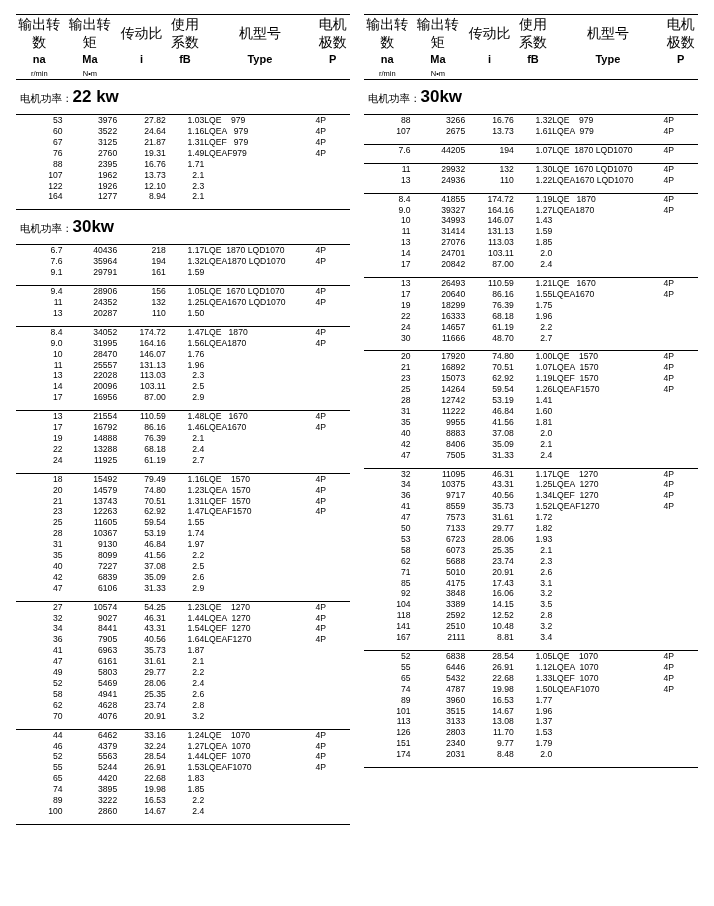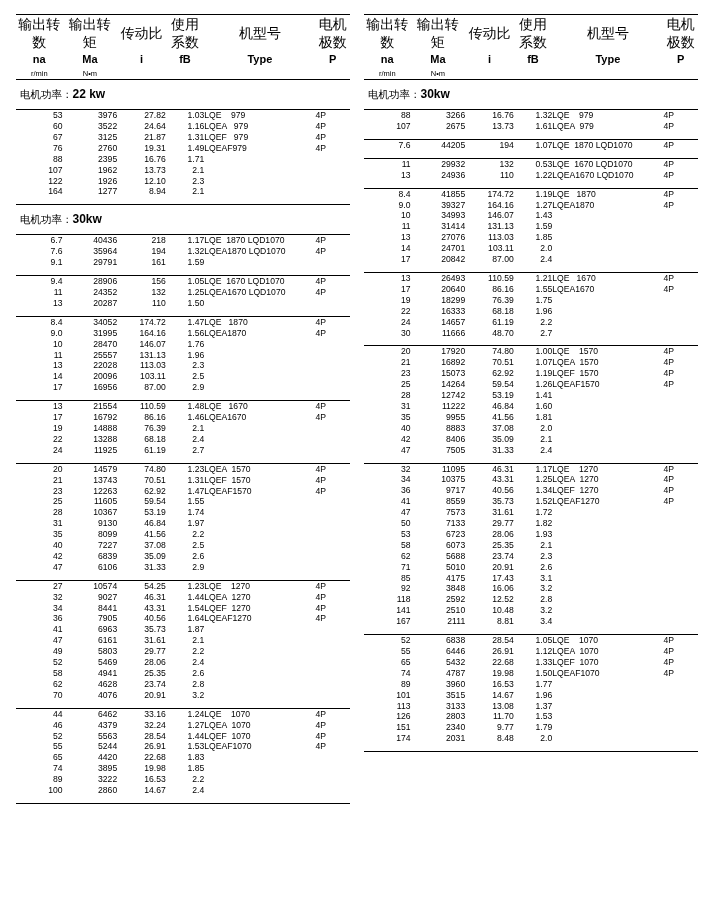--- a/index.html
+++ b/index.html
@@ -37,21 +37,21 @@
     font-size:8.5px;
   }
   .hdr .cn{font-size:14px;}
   .hdr .sym{font-size:11px;font-weight:bold;}
   .hdr .unit{font-size:7.5px;}
   .power{
     padding:7px 0 7px 4px;
     font-size:10.5px;
     border-bottom:1.2px solid #000;
   }
-  .power b{font-size:12px;}
+  .power b{font-size:17px;}
   table.data{
     width:100%;
     border-collapse:collapse;
     table-layout:fixed;
     border-bottom:1.2px solid #000;
   }
   table.data td{
     padding:0px 0;
     line-height:1.27;
     font-size:8.6px;
@@ -397,20 +397,28 @@
       <table class="data">
         <colgroup>
           <col style="width:46px">
           <col style="width:54px">
           <col style="width:48px">
           <col style="width:38px">
           <col style="width:110px">
           <col style="width:34px">
         </colgroup>
         <tbody>
+          <tr class="pad-top">
+            <td class="c-na">18</td>
+            <td class="c-ma">15492</td>
+            <td class="c-i">79.49</td>
+            <td class="c-fb">1.16</td>
+            <td class="c-type">LQE    1570</td>
+            <td class="c-p">4P</td>
+          </tr>
           <tr class="">
             <td class="c-na">20</td>
             <td class="c-ma">14579</td>
             <td class="c-i">74.80</td>
             <td class="c-fb">1.23</td>
             <td class="c-type">LQEA  1570</td>
             <td class="c-p">4P</td>
           </tr>
           <tr class="">
             <td class="c-na">21</td>
@@ -773,21 +781,21 @@
           <col style="width:48px">
           <col style="width:38px">
           <col style="width:110px">
           <col style="width:34px">
         </colgroup>
         <tbody>
           <tr class="pad-top">
             <td class="c-na">11</td>
             <td class="c-ma">29932</td>
             <td class="c-i">132</td>
-            <td class="c-fb">0.53</td>
+            <td class="c-fb">1.30</td>
             <td class="c-type">LQE  1670 LQD1070</td>
             <td class="c-p">4P</td>
           </tr>
           <tr class="">
             <td class="c-na">13</td>
             <td class="c-ma">24936</td>
             <td class="c-i">110</td>
             <td class="c-fb">1.22</td>
             <td class="c-type">LQEA1670 LQD1070</td>
             <td class="c-p">4P</td>
@@ -1126,20 +1134,28 @@
           </tr>
           <tr class="">
             <td class="c-na">92</td>
             <td class="c-ma">3848</td>
             <td class="c-i">16.06</td>
             <td class="c-fb">3.2</td>
             <td class="c-type">&nbsp;</td>
             <td class="c-p">&nbsp;</td>
           </tr>
           <tr class="">
+            <td class="c-na">104</td>
+            <td class="c-ma">3389</td>
+            <td class="c-i">14.15</td>
+            <td class="c-fb">3.5</td>
+            <td class="c-type">&nbsp;</td>
+            <td class="c-p">&nbsp;</td>
+          </tr>
+          <tr class="">
             <td class="c-na">118</td>
             <td class="c-ma">2592</td>
             <td class="c-i">12.52</td>
             <td class="c-fb">2.8</td>
             <td class="c-type">&nbsp;</td>
             <td class="c-p">&nbsp;</td>
           </tr>
           <tr class="">
             <td class="c-na">141</td>
             <td class="c-ma">2510</td>

